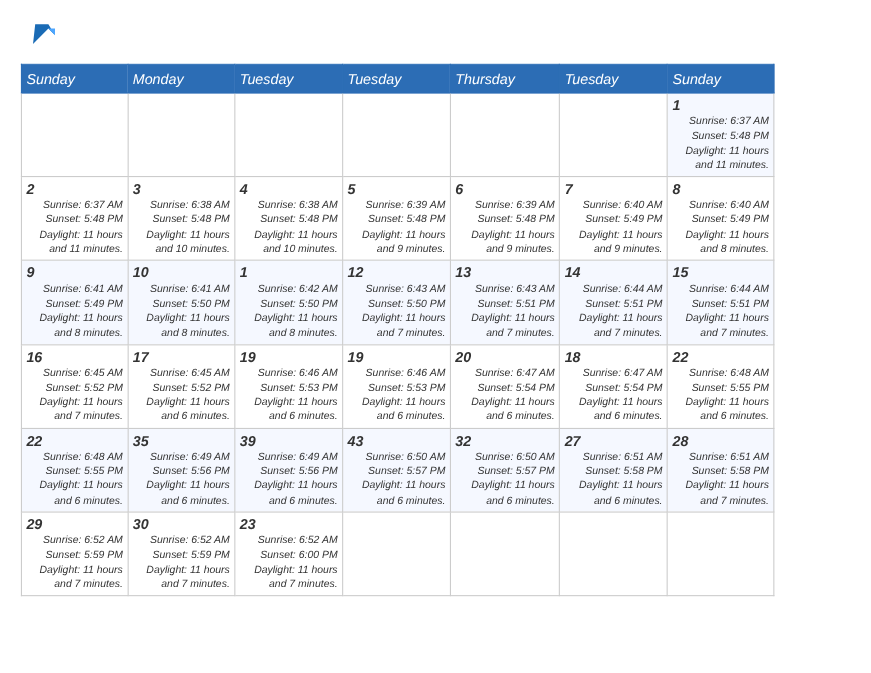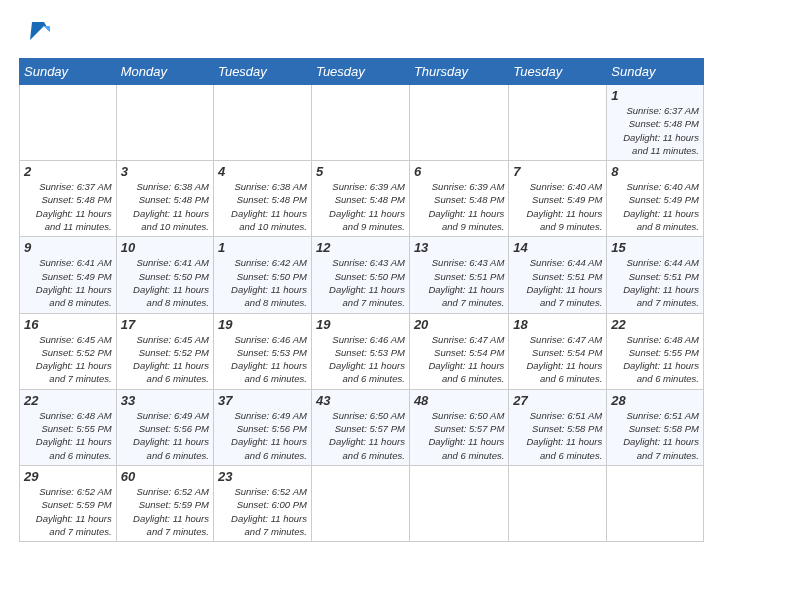--- a/index.html
+++ b/index.html
@@ -221,51 +221,51 @@
             <span class="day-num">22</span>
             <div class="day-info">Sunrise: 6:48 AM<br>Sunset: 5:55 PM<br>Daylight: 11 hours and 6 minutes.</div>
           </td>
         </tr>
         <tr>
           <td>
             <span class="day-num">22</span>
             <div class="day-info">Sunrise: 6:48 AM<br>Sunset: 5:55 PM<br>Daylight: 11 hours and 6 minutes.</div>
           </td>
           <td>
-            <span class="day-num">33</span>
+            <span class="day-num">35</span>
             <div class="day-info">Sunrise: 6:49 AM<br>Sunset: 5:56 PM<br>Daylight: 11 hours and 6 minutes.</div>
           </td>
           <td>
-            <span class="day-num">37</span>
+            <span class="day-num">39</span>
             <div class="day-info">Sunrise: 6:49 AM<br>Sunset: 5:56 PM<br>Daylight: 11 hours and 6 minutes.</div>
           </td>
           <td>
             <span class="day-num">43</span>
             <div class="day-info">Sunrise: 6:50 AM<br>Sunset: 5:57 PM<br>Daylight: 11 hours and 6 minutes.</div>
           </td>
           <td>
-            <span class="day-num">48</span>
+            <span class="day-num">32</span>
             <div class="day-info">Sunrise: 6:50 AM<br>Sunset: 5:57 PM<br>Daylight: 11 hours and 6 minutes.</div>
           </td>
           <td>
             <span class="day-num">27</span>
             <div class="day-info">Sunrise: 6:51 AM<br>Sunset: 5:58 PM<br>Daylight: 11 hours and 6 minutes.</div>
           </td>
           <td>
             <span class="day-num">28</span>
             <div class="day-info">Sunrise: 6:51 AM<br>Sunset: 5:58 PM<br>Daylight: 11 hours and 7 minutes.</div>
           </td>
         </tr>
         <tr>
           <td>
             <span class="day-num">29</span>
             <div class="day-info">Sunrise: 6:52 AM<br>Sunset: 5:59 PM<br>Daylight: 11 hours and 7 minutes.</div>
           </td>
           <td>
-            <span class="day-num">60</span>
+            <span class="day-num">30</span>
             <div class="day-info">Sunrise: 6:52 AM<br>Sunset: 5:59 PM<br>Daylight: 11 hours and 7 minutes.</div>
           </td>
           <td>
             <span class="day-num">23</span>
             <div class="day-info">Sunrise: 6:52 AM<br>Sunset: 6:00 PM<br>Daylight: 11 hours and 7 minutes.</div>
           </td>
           <td class="empty-cell" style="background: rgb(255, 255, 255);"></td>
           <td class="empty-cell" style="background: rgb(255, 255, 255);"></td>
           <td class="empty-cell" style="background: rgb(255, 255, 255);"></td>
           <td class="empty-cell" style="background: rgb(255, 255, 255);"></td>

